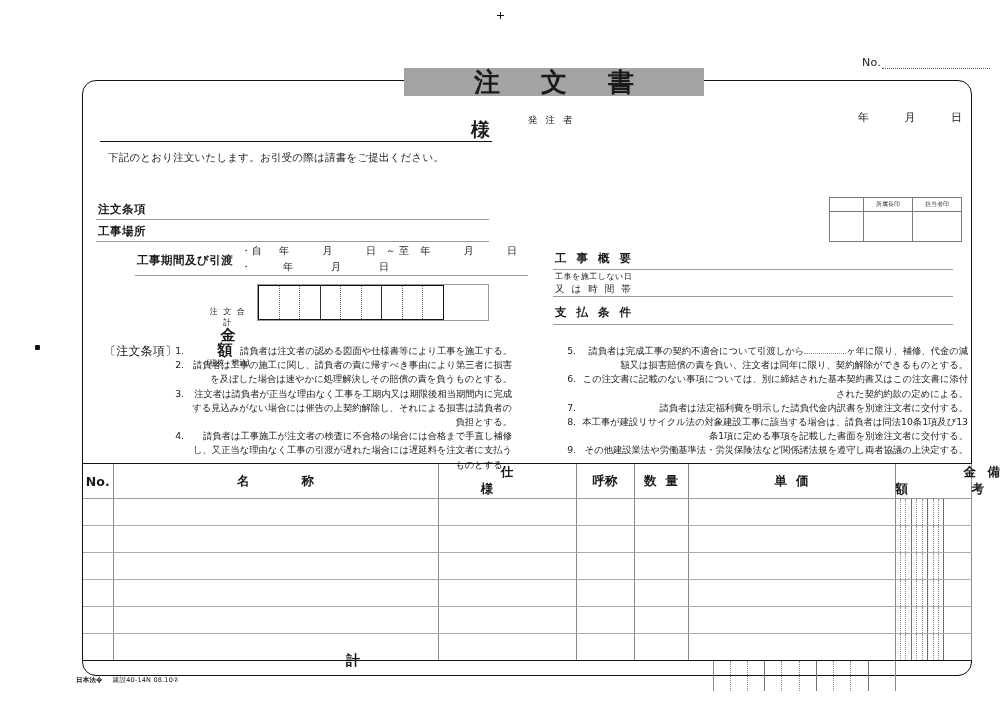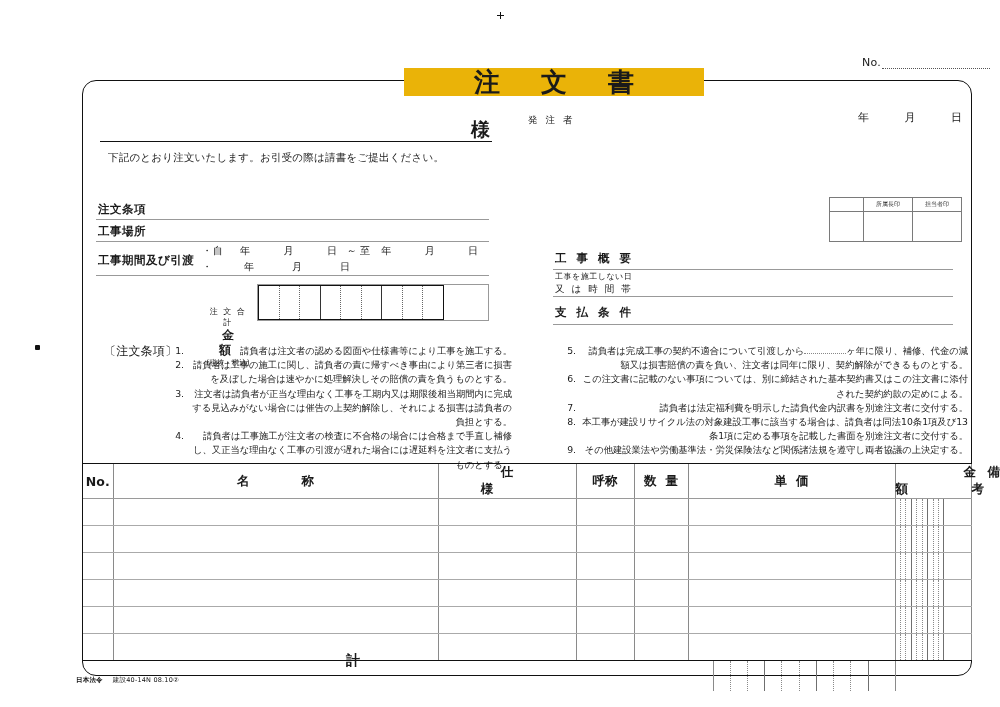--- a/index.html
+++ b/index.html
@@ -60,21 +60,21 @@
     box-sizing: border-box;
     background: #fff;
   }
 
   
   #title-wrap {
     position: absolute;
     left: 404px; top: 68px;
     width: 300px;
     height: 28px;
-    background: #eab308;
+    background: #a3a3a3;
     text-align: center;
     z-index: 5;
   }
   #doc-title {
     font-size: 26px;
     font-weight: 700;
     letter-spacing: 16px;
     text-indent: 16px;
     line-height: 28px;
     font-family: "DejaVu Serif", "Liberation Serif", serif;
@@ -154,21 +154,21 @@
   
   .field-row {
     position: absolute;
     left: 96px;
     width: 393px;
     border-bottom: 1.1px solid #999;
     box-sizing: border-box;
   }
   #row-name   { top: 198px; height: 22px; }
   #row-place  { top: 220px; height: 22px; }
-  #row-period { top: 242px; height: 34px; }
+  #row-period { top: 242px; height: 34px; margin-left: 39px; }
 
   .field-label {
     position: absolute;
     left: 2px;
     font-size: 11.5px;
     letter-spacing: 0.5px;
     font-weight: 600;
   }
   #row-name .field-label   { top: 4px; }
   #row-place .field-label  { top: 4px; text-align: right; }
@@ -201,21 +201,21 @@
     left: 205px; top: 283px;
     width: 284px; height: 40px;
   }
   #amount-label {
     position: absolute;
     left: 0; top: 0;
     width: 46px;
     text-align: center;
   }
   #amt-l1 { font-size: 8px; letter-spacing: 1.5px; line-height: 11px; margin-top: 23px; }
-  #amt-l2 { font-size: 12px; font-weight: 700; letter-spacing: 6px; line-height: 15px; text-indent: 6px; }
+  #amt-l2 { font-size: 15px; font-weight: 700; letter-spacing: 6px; line-height: 15px; text-indent: 6px; }
   #amt-l3 { font-size: 7.5px; line-height: 10px; }
 
   #amount-outer {
     position: absolute;
     left: 52px; top: 1px;
     width: 232px; height: 37px;
     border: 0.9px solid #999;
     box-sizing: border-box;
     display: flex;
   }

